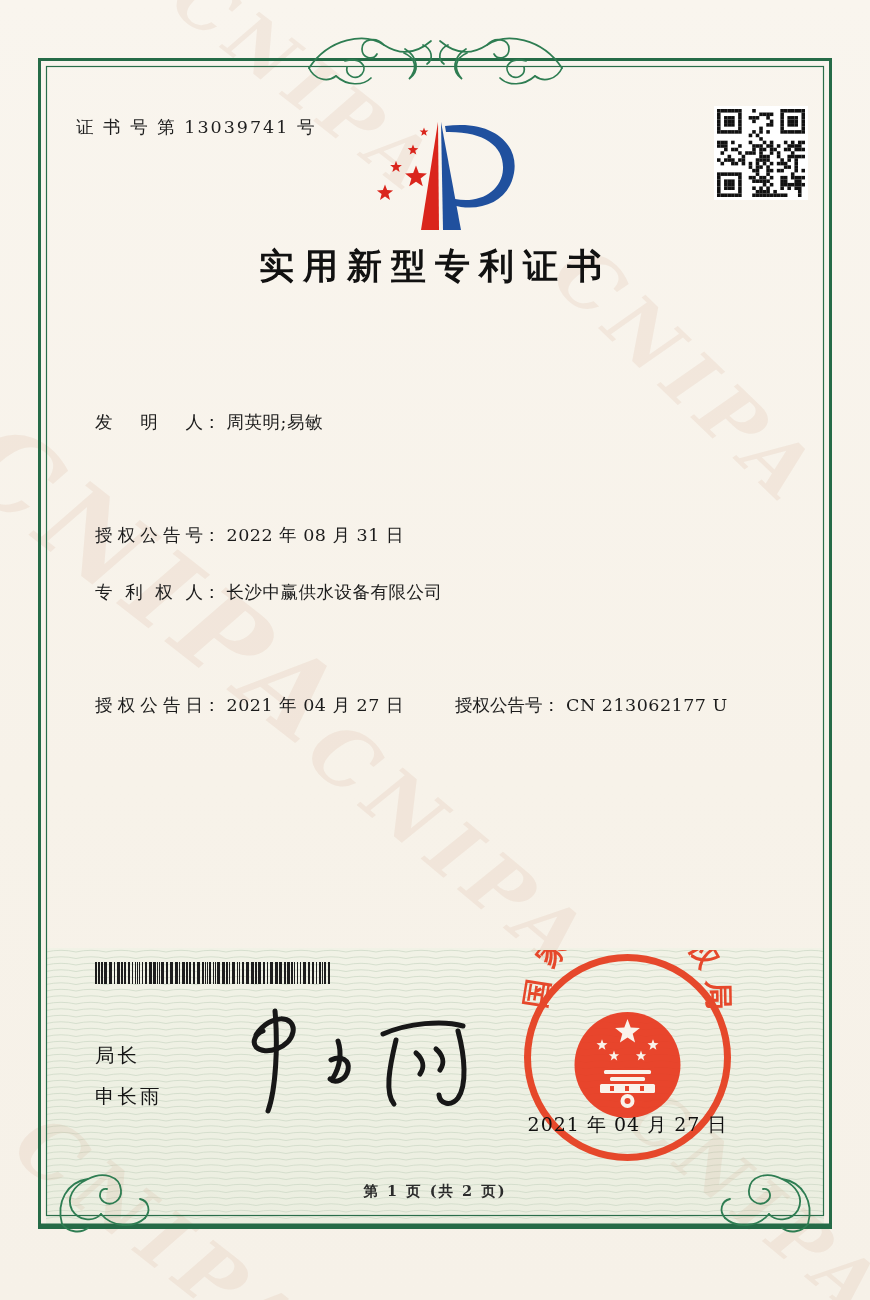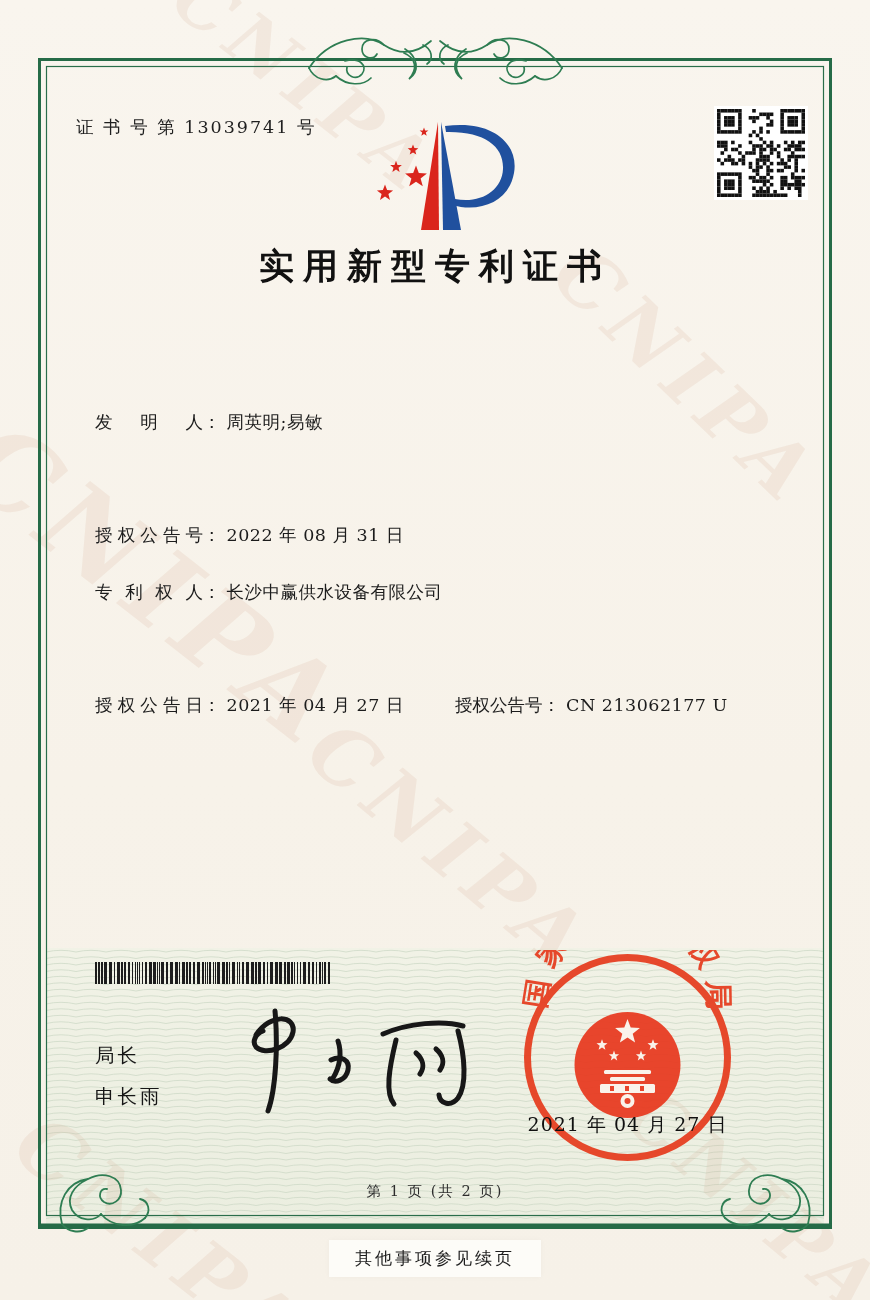--- a/index.html
+++ b/index.html
@@ -32,21 +32,21 @@
   .paras p{margin:0 0 2px 0;text-indent:2em;}
   .barcode{left:95px;top:962px;width:242px;height:22px;z-index:2;font-size:0;line-height:0;}
   .barcode i{display:inline-block;height:22px;background:#1d1d1d;}
   .signer-title{left:95px;top:1042px;font-size:19.5px;letter-spacing:3px;color:#161616;z-index:2;}
   .signer-name{left:95px;top:1083px;font-size:19.5px;letter-spacing:3px;color:#161616;z-index:2;}
   .sig{left:218px;top:1005px;z-index:2;}
   .seal{left:520px;top:950px;z-index:2;}
   .seal-date{left:520px;top:1112px;width:215px;text-align:center;font-size:19px;
              letter-spacing:1px;color:#101010;z-index:2;}
   .pagenum{left:38px;right:38px;top:1182px;text-align:center;font-size:14.5px;letter-spacing:2px;
-           color:#2c2c2c;z-index:2;}
+           color:#2c2c2c;z-index:2;font-weight:bold;}
   .note{left:0;right:0;top:1240px;text-align:center;z-index:4;}
   .note span{display:inline-block;background:#fdfcf8;padding:7px 26px;font-size:17px;
              letter-spacing:3px;color:#1d1d1d;box-shadow:0 0 6px rgba(0,0,0,0.03);}
 </style>
 </head>
 <body>
 
 <div class="page">
 
   <span class="wm" style="left:150px;top:40px;font-size:72px;transform:rotate(38deg);">CNIPA</span>
@@ -485,17 +485,14 @@
         <rect x="105" y="136" width="4" height="5" fill="#e8391f"></rect>
         <rect x="120" y="136" width="4" height="5" fill="#e8391f"></rect>
         <circle cx="107.5" cy="151" r="7" fill="#fbf4ec"></circle>
         <circle cx="107.5" cy="151" r="3" fill="#e8391f"></circle>
       </g>
     </g>
   </svg>
   <div class="abs seal-date">2021 年 04 月 27 日</div>
 
   <div class="abs pagenum">第 1 页 (共 2 页)</div>
-  <div class="abs note">
-    <span>其他事项参见续页</span>
-  </div>
 
 </div>
 
 </body></html>

